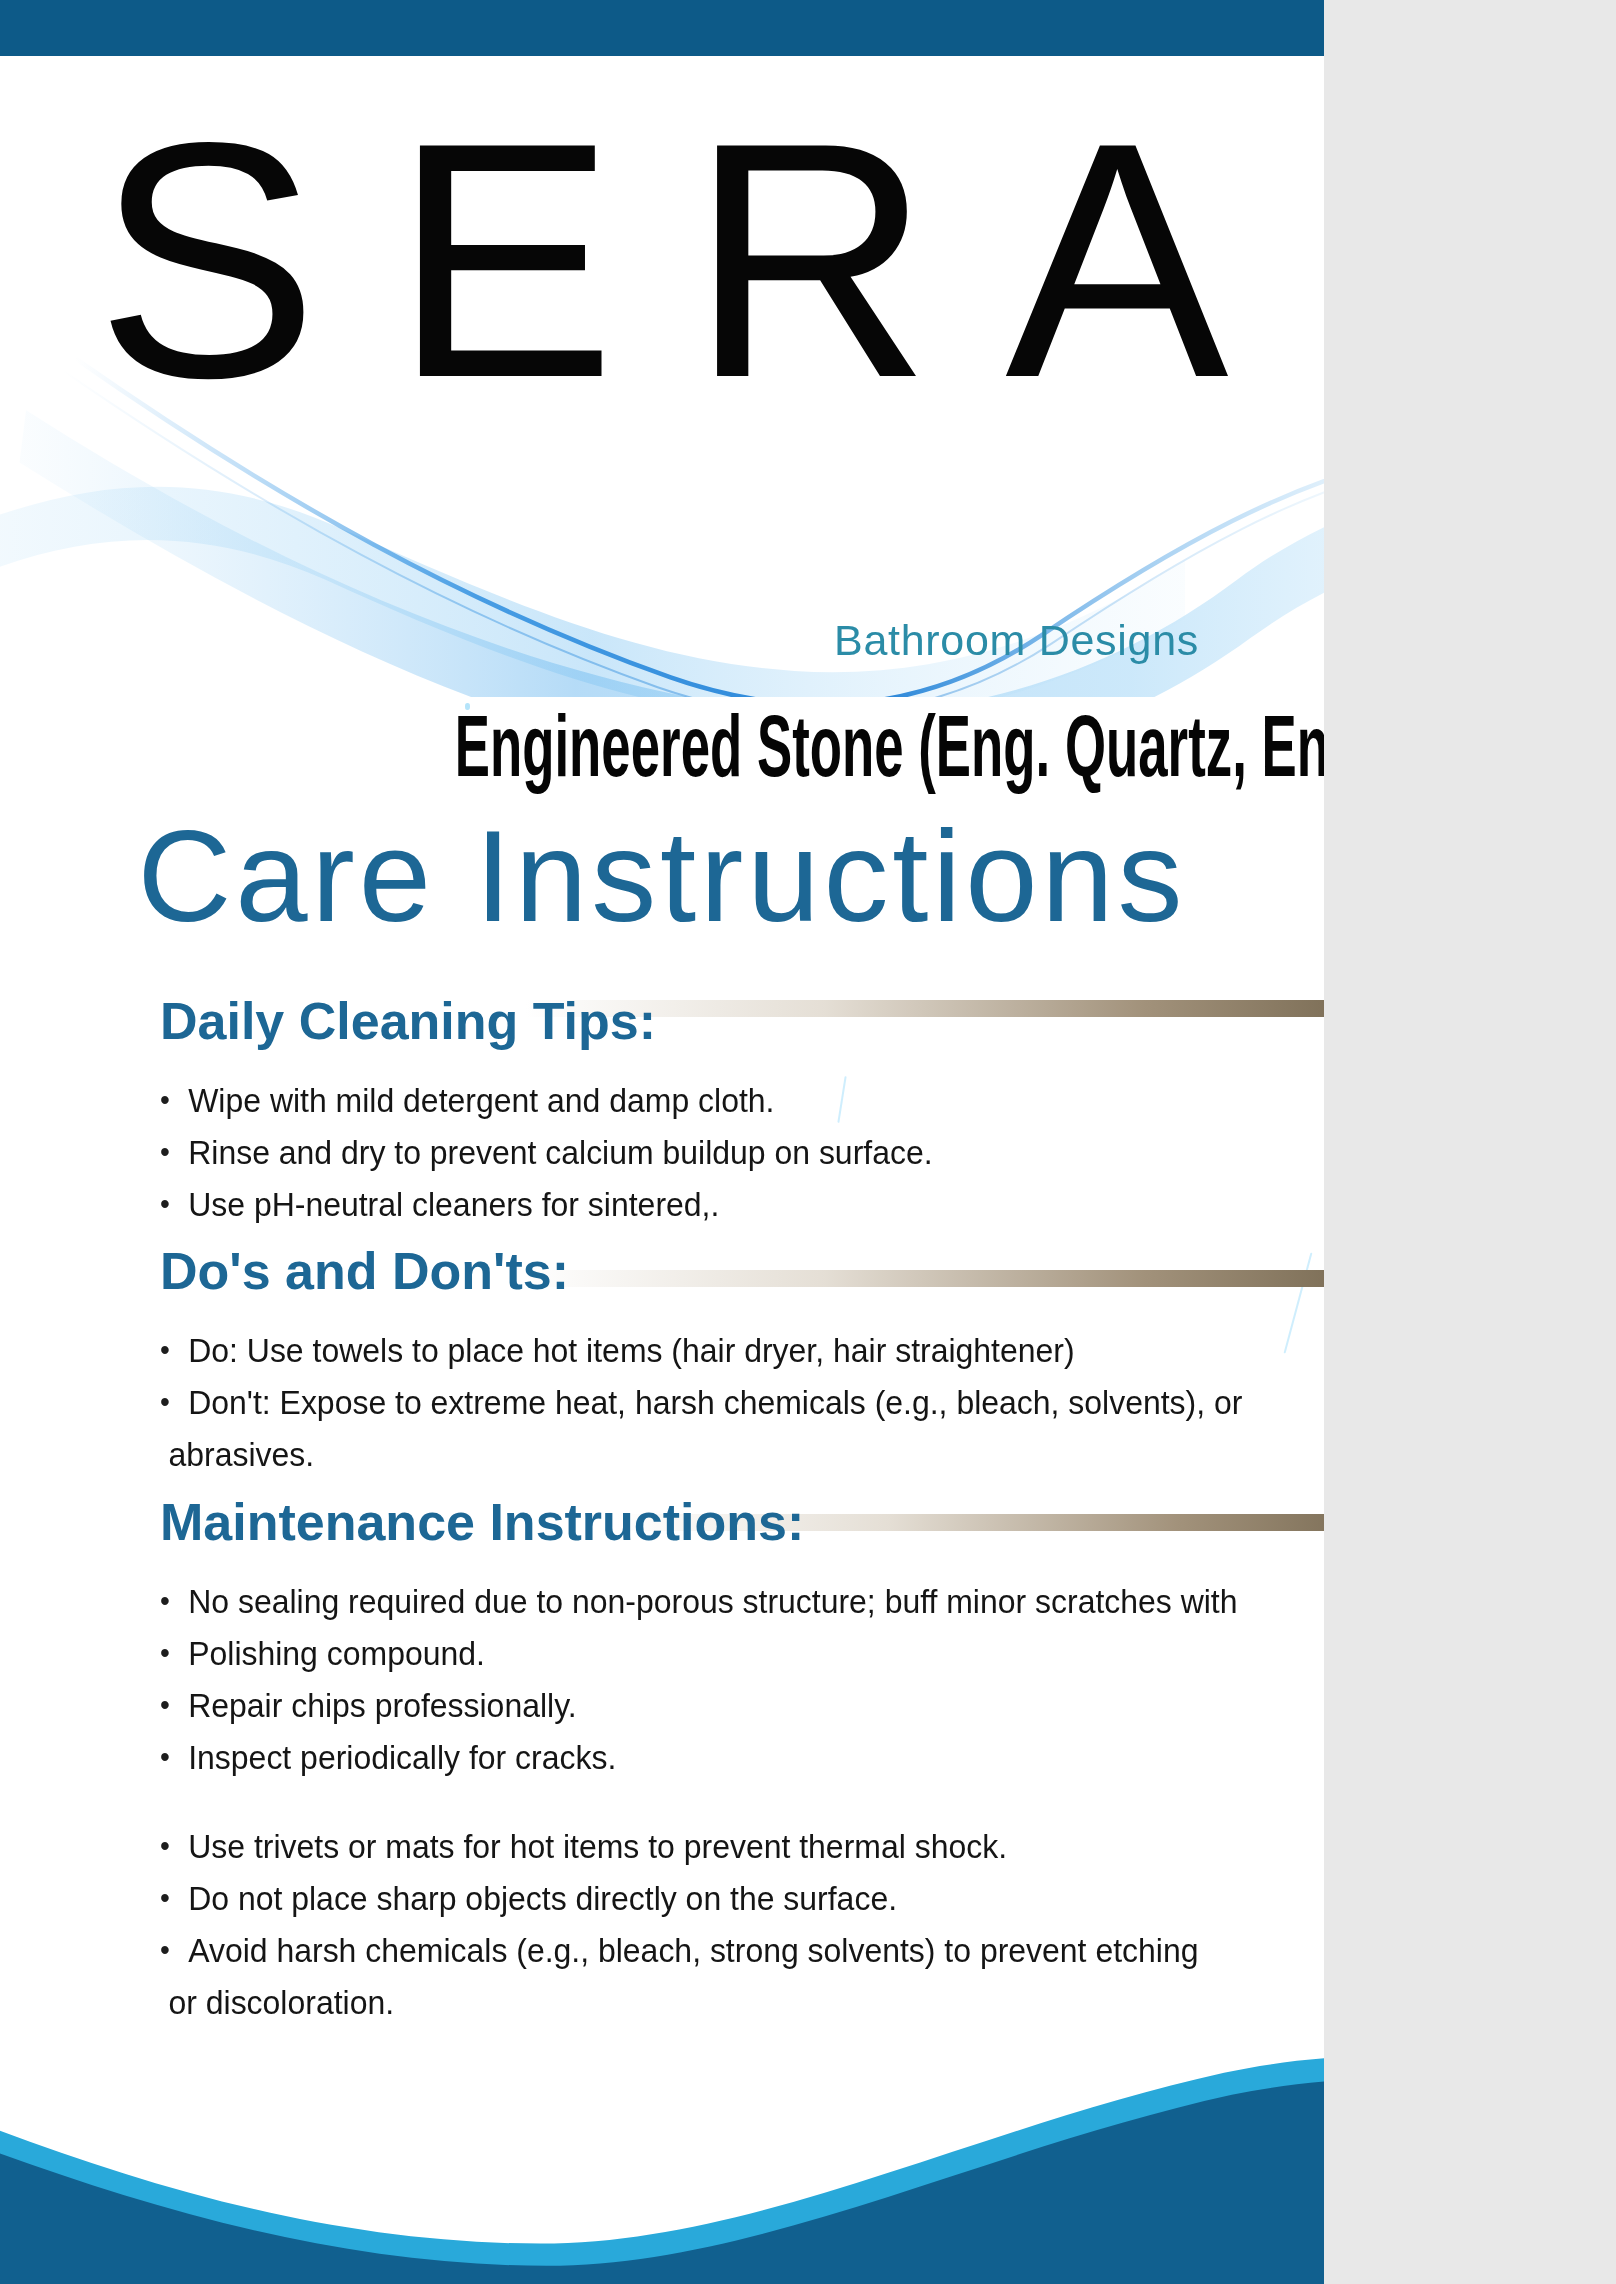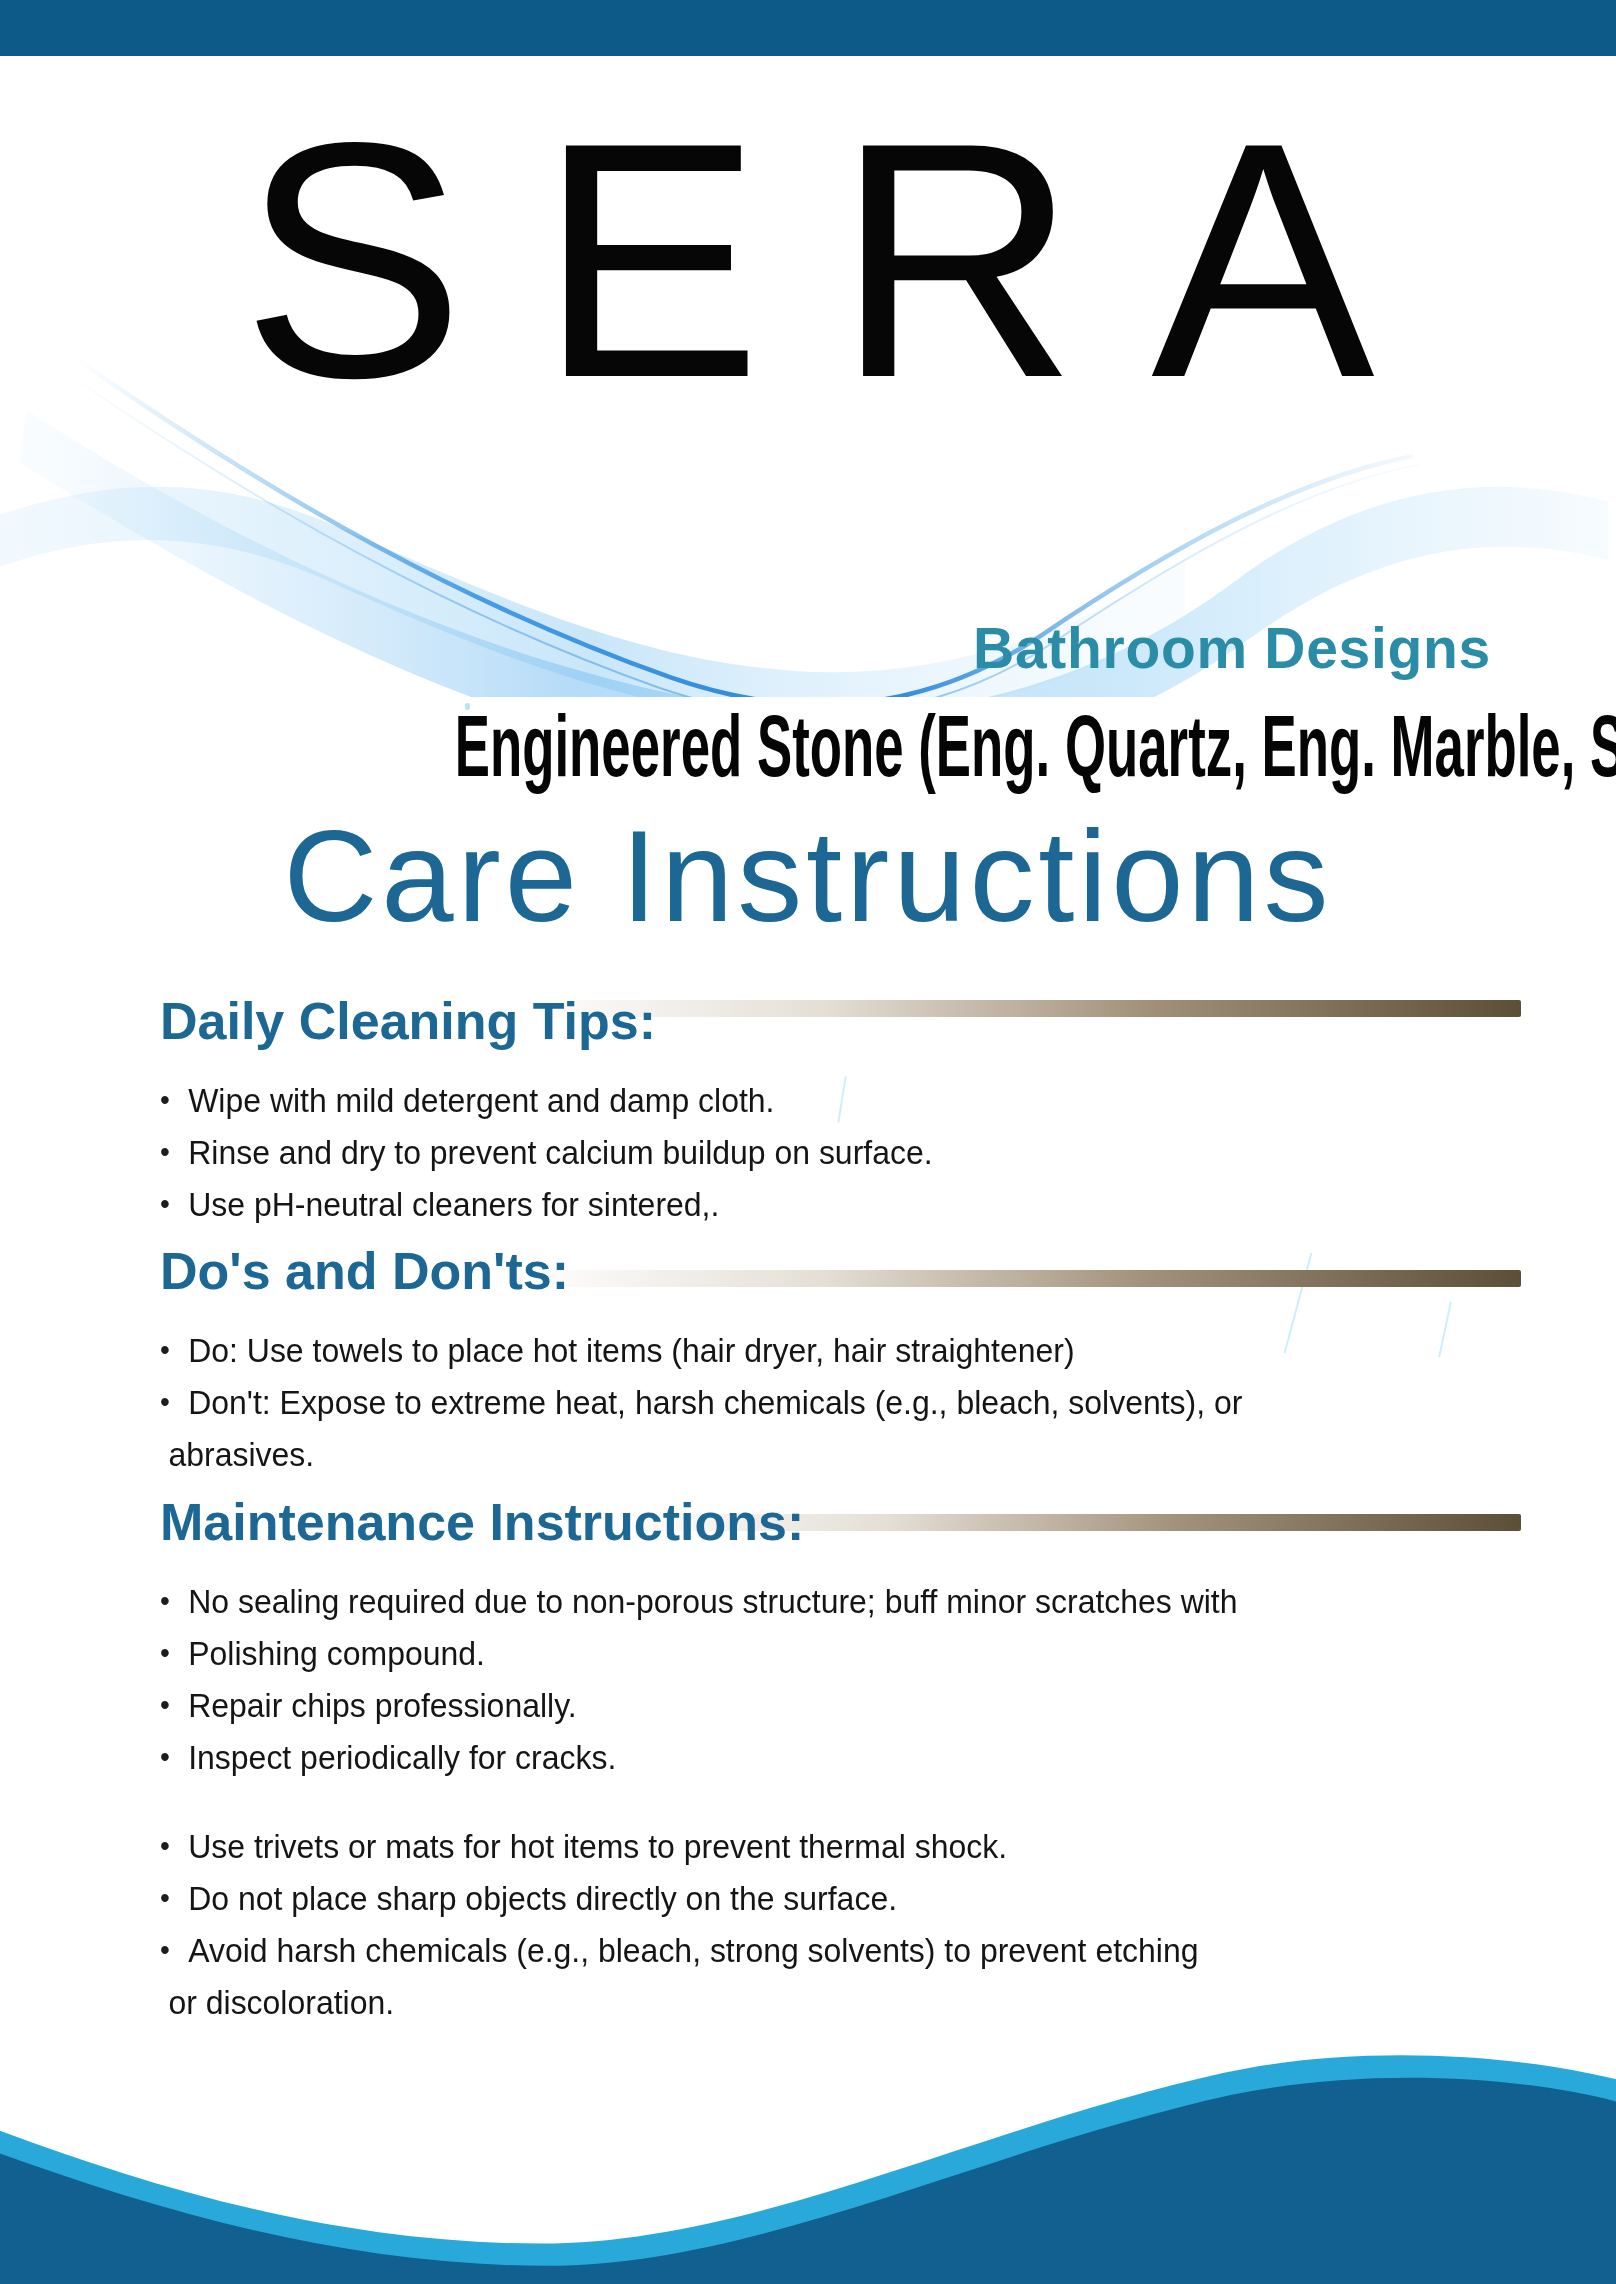--- a/index.html
+++ b/index.html
@@ -1,34 +1,34 @@
 <!DOCTYPE html>
 <html style="--bar_blue: #0d5a88; --accent_blue: #1d6795; --teal: #2b8ca7; --text_black: #151515; --footer_dark: #11608f; --footer_light: #29a9da; --divider_mid: #a2927b; --divider_dark: #5c4f37; --wave_blue: #3f9fe8;font-size:10.4px"><head>
 <meta charset="utf-8">
 <style>
   html,body{margin:0;padding:0;background:#e8e8e8;}
   .page{
-    position:relative;width:1616px;height:2284px;background:#ffffff;
+    position:relative;width:1324px;height:2284px;background:#ffffff;
     overflow:hidden;font-family:"Liberation Sans",sans-serif;
   }
   
   .topbar{position:absolute;top:0;left:0;width:100%;height:56px;background:var(--bar_blue);}
   
   .brand{
     position:absolute;top:93px;left:0;width:100%;text-align:center;
     font-size:335px;line-height:1;font-weight:400;color:#060606;
     letter-spacing:.22em;white-space:nowrap;
   }
   .brand .inner{display:inline-block;margin-right:-.22em;}
   
   .headerwave{position:absolute;top:280px;left:0;width:1616px;height:417px;}
   
   .tagline{
     position:absolute;top:617px;right:125px;
-    font-size:57px;line-height:1.1;font-weight:700;color:var(--teal);
+    font-size:43px;line-height:1.1;font-weight:400;color:var(--teal);
     letter-spacing:0.7px;white-space:nowrap;
   }
   
   .subtitle{position:absolute;top:695px;left:0;width:100%;text-align:center;}
   .subtitle .inner{
     display:inline-block;font-size:88px;line-height:1.15;font-weight:700;color:#050505;
     transform:scaleX(.60);transform-origin:center;white-space:nowrap;letter-spacing:0;
   }
   
   .title{position:absolute;top:802px;left:0;width:100%;text-align:center;

